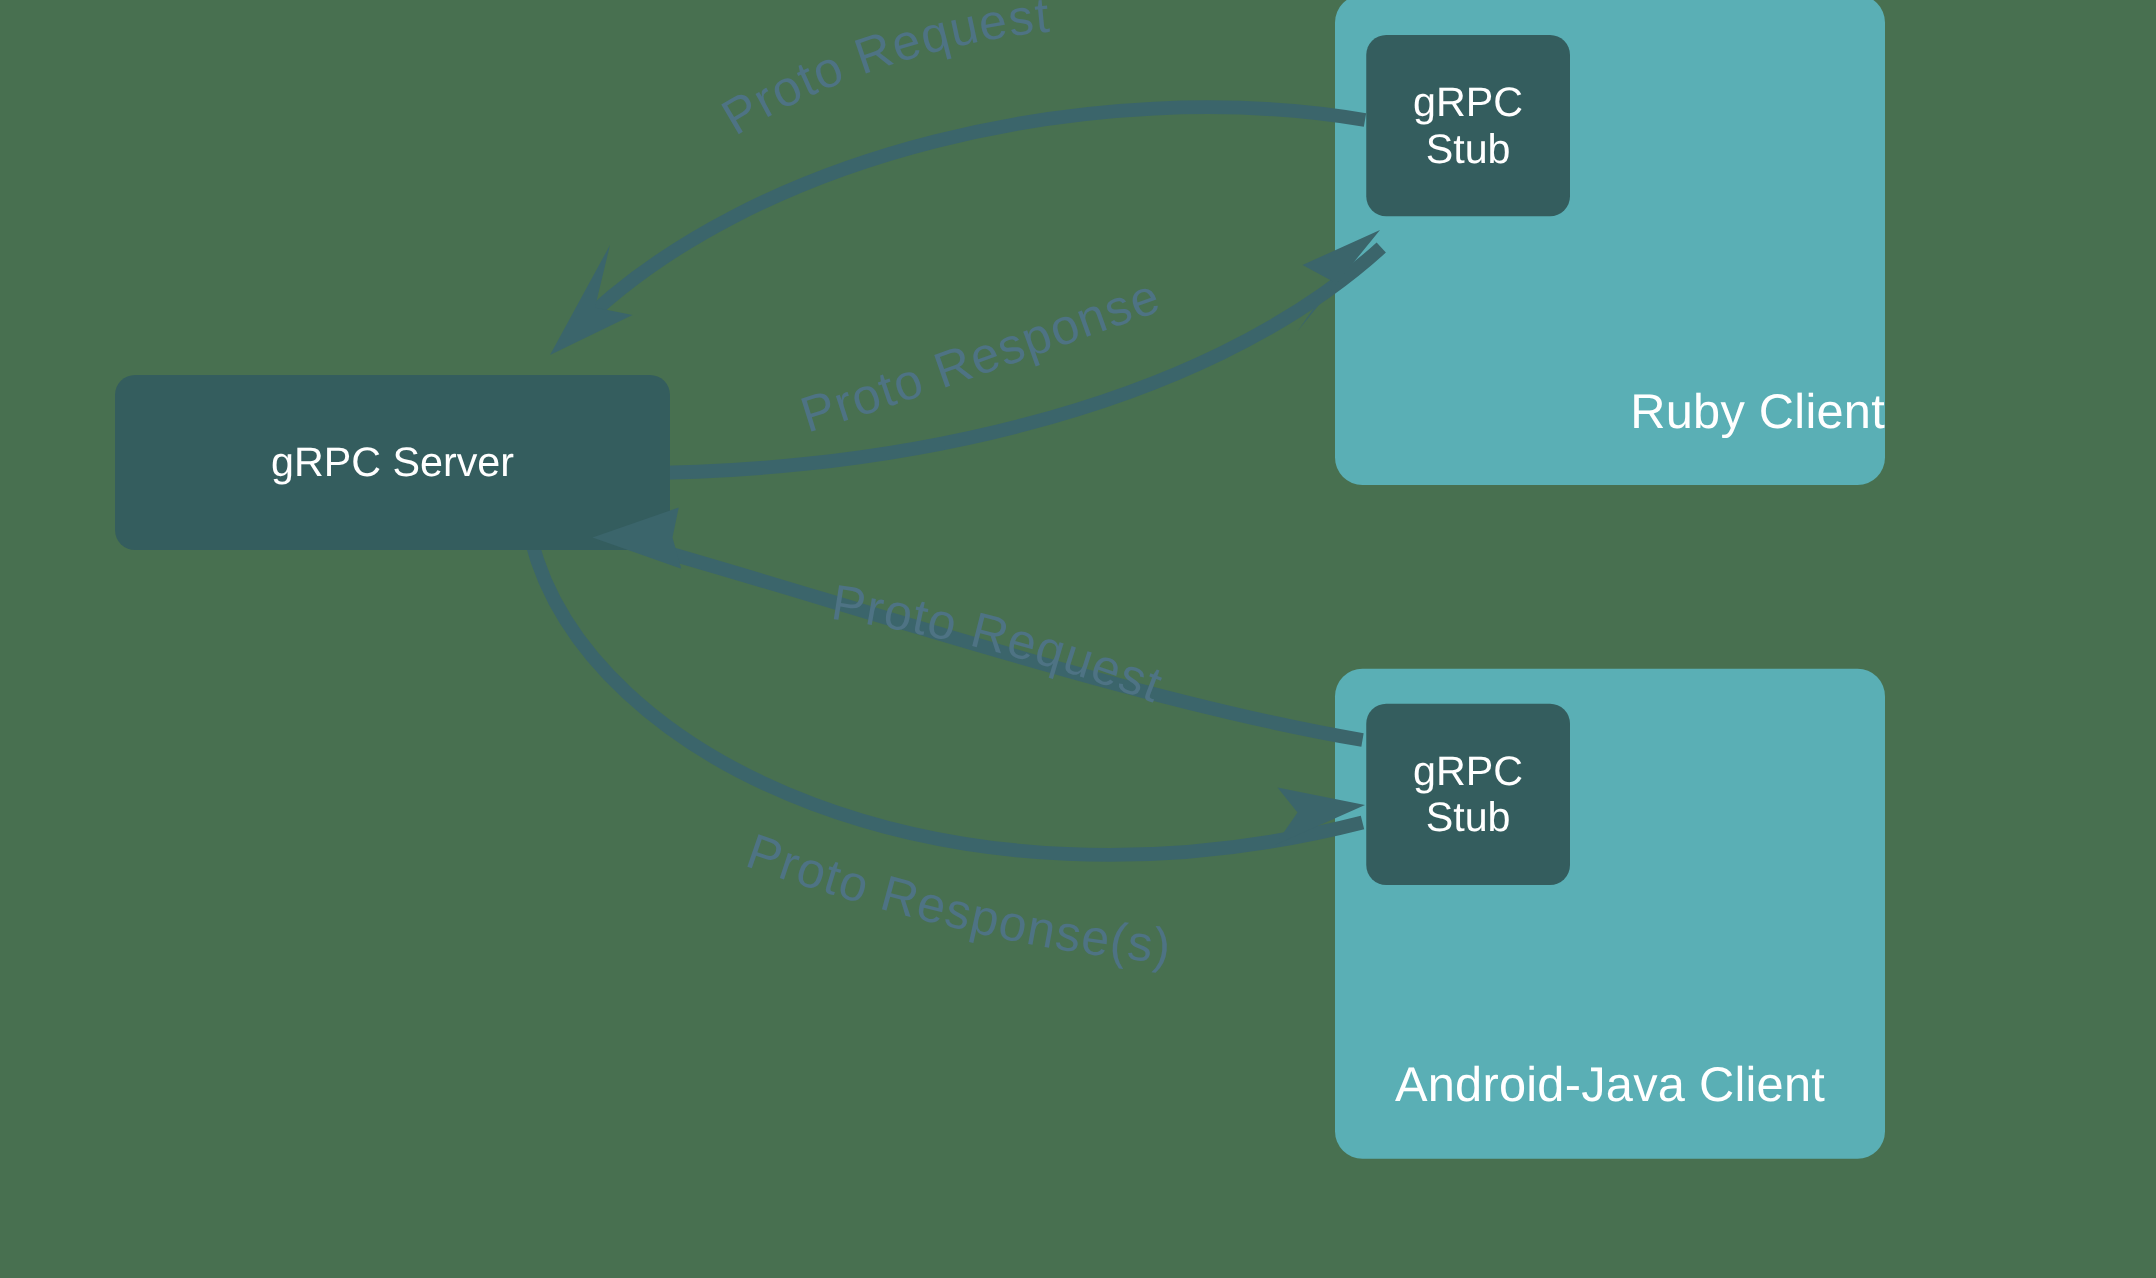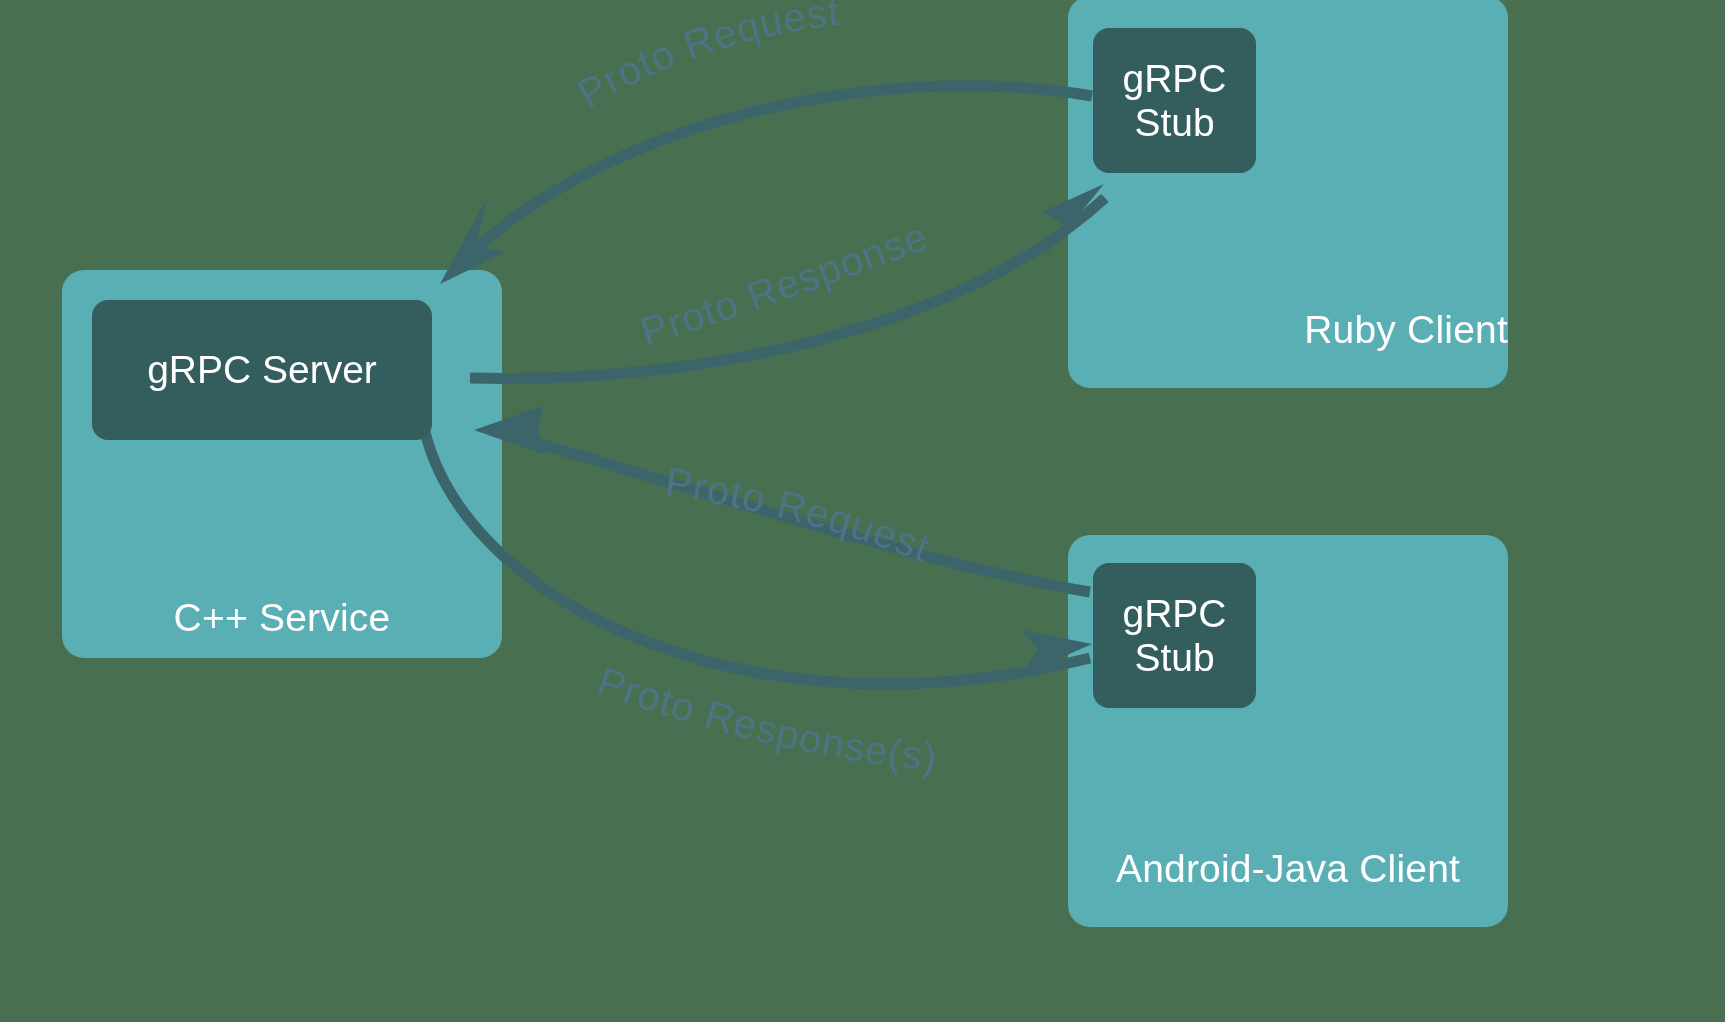--- a/index.html
+++ b/index.html
@@ -35,38 +35,38 @@
   }
   .node {
     position: absolute;
     background: #345D5E;
     border-radius: 16px;
     color: #FFFFFF;
     display: flex;
     align-items: center;
     justify-content: center;
     text-align: center;
-    font-size: 39px;
+    font-size: 33px;
     line-height: 1.12;
     box-sizing: border-box;
     z-index: 6;
   }
   .node span { display: block; }
 
   
   #panel-cpp     { left: 62px;   top: 270px; width: 440px; height: 388px; }
   #panel-ruby    { left: 1068px; top: -4px;  width: 440px; height: 392px; }
   #panel-android { left: 1068px; top: 535px; width: 440px; height: 392px; }
 
   #panel-cpp .panel-label     { top: 326px; }
   #panel-ruby .panel-label    { top: 312px; text-align: right; }
   #panel-android .panel-label { top: 312px; }
 
   
-  #node-server      { left: 92px;   top: 300px; width: 340px; height: 140px; }
+  #node-server      { left: 92px;   top: 300px; width: 444px; height: 140px; }
   #node-stub-ruby   { left: 1093px; top: 28px;  width: 163px; height: 145px; }
   #node-stub-droid  { left: 1093px; top: 563px; width: 163px; height: 145px; }
 
   
   #edges-under, #edges-over {
     position: absolute;
     left: 0; top: 0;
     width: 1725px;
     height: 1022px;
     pointer-events: none;
@@ -87,23 +87,20 @@
     font-family: "Liberation Sans", "DejaVu Sans", sans-serif;
     font-size: 40px;
     letter-spacing: 1px;
   }
 </style>
 </head>
 <body>
 
 <div id="stage">
 
-  <div class="panel" id="panel-cpp">
-    <div class="panel-label">C++ Service</div>
-  </div>
 
   <div class="panel" id="panel-ruby">
     <div class="panel-label">Ruby Client</div>
   </div>
 
   <div class="panel" id="panel-android">
     <div class="panel-label">Android-Java Client</div>
   </div>
 
   <svg id="edges-under" viewBox="0 0 1725 1022" xmlns="http://www.w3.org/2000/svg">

